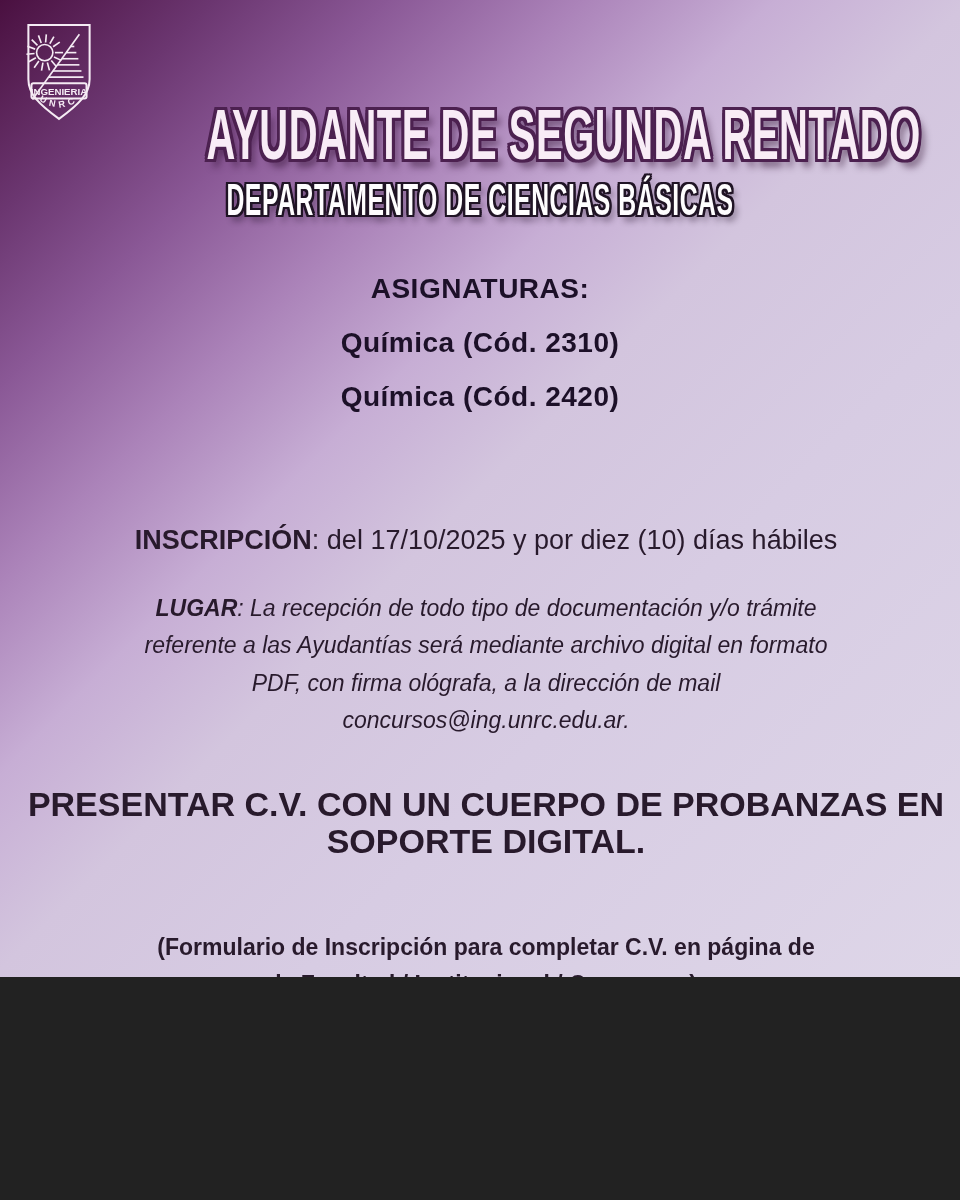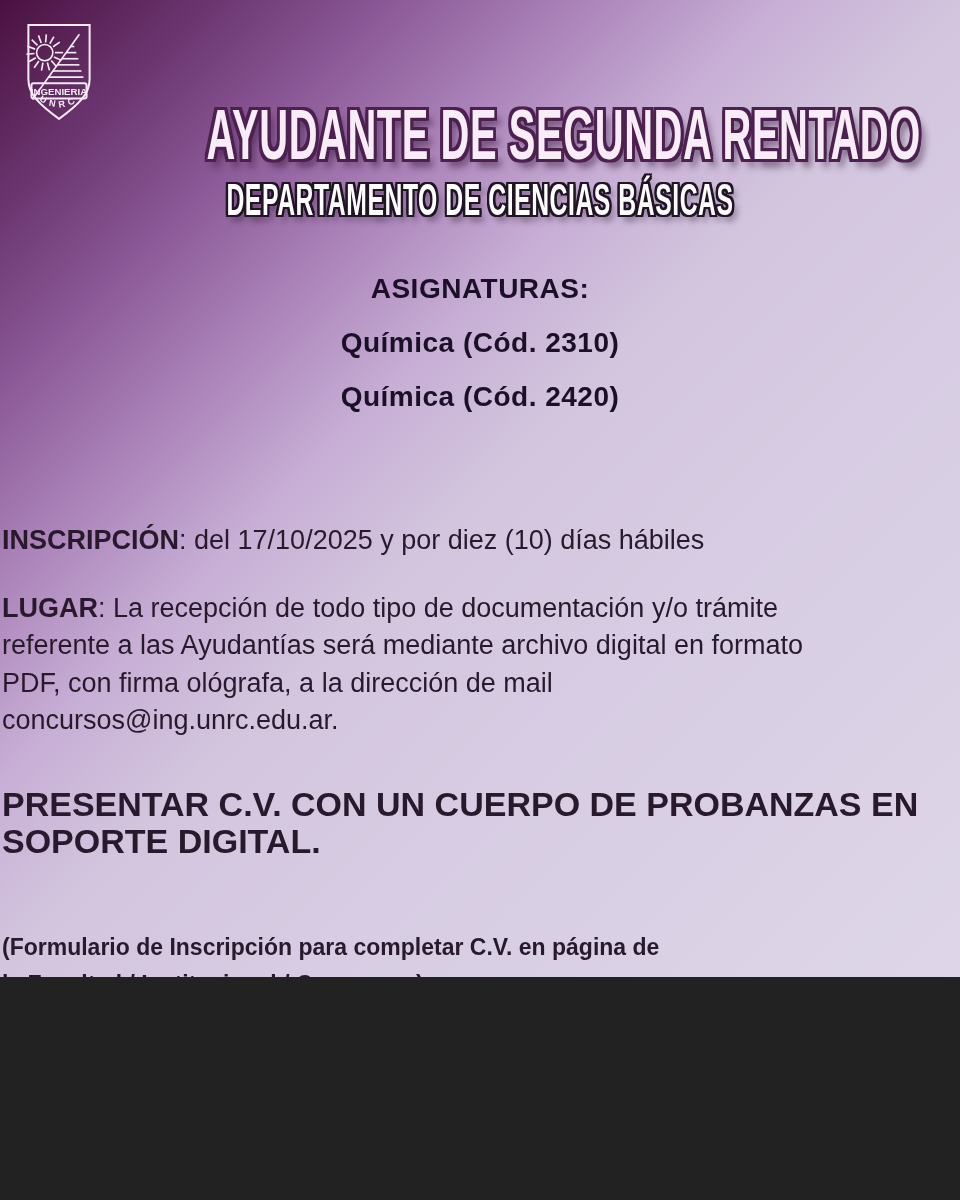--- a/index.html
+++ b/index.html
@@ -37,26 +37,26 @@
       4px 2px 0 #201425,-4px 2px 0 #201425,4px -2px 0 #201425,-4px -2px 0 #201425,
       8px 6px 8px rgba(32,16,36,.45);
   }
   .subjects{
     position:absolute;left:0;top:262px;width:100%;
     text-align:center;color:#1c1028;
     font-size:28px;font-weight:700;line-height:54px;
     letter-spacing:0.5px;
   }
   .textblock{
-    position:absolute;left:2px;width:940px;
-    text-align:left;color:#281a2c;
+    position:absolute;left:16px;width:940px;
+    text-align:center;color:#281a2c;
     white-space:pre-line;
   }
   .inscription{top:480px;font-size:27px;line-height:40px;}
-  .lugar{top:552px;font-size:27px;line-height:37.5px;}
+  .lugar{top:552px;font-size:23px;line-height:37.5px;font-style:italic;}
   .presentar{top:786px;font-size:34px;line-height:37px;font-weight:700;}
   .formulario{top:892px;font-size:23px;line-height:37px;}
   .formulario .boldpart{font-weight:700;}
   .blabel{font-weight:700;}
   .footer{
     position:absolute;left:0;top:1128px;width:100%;height:72px;
     background:#560840;
     display:flex;align-items:center;justify-content:center;
   }
   .footer .res{

